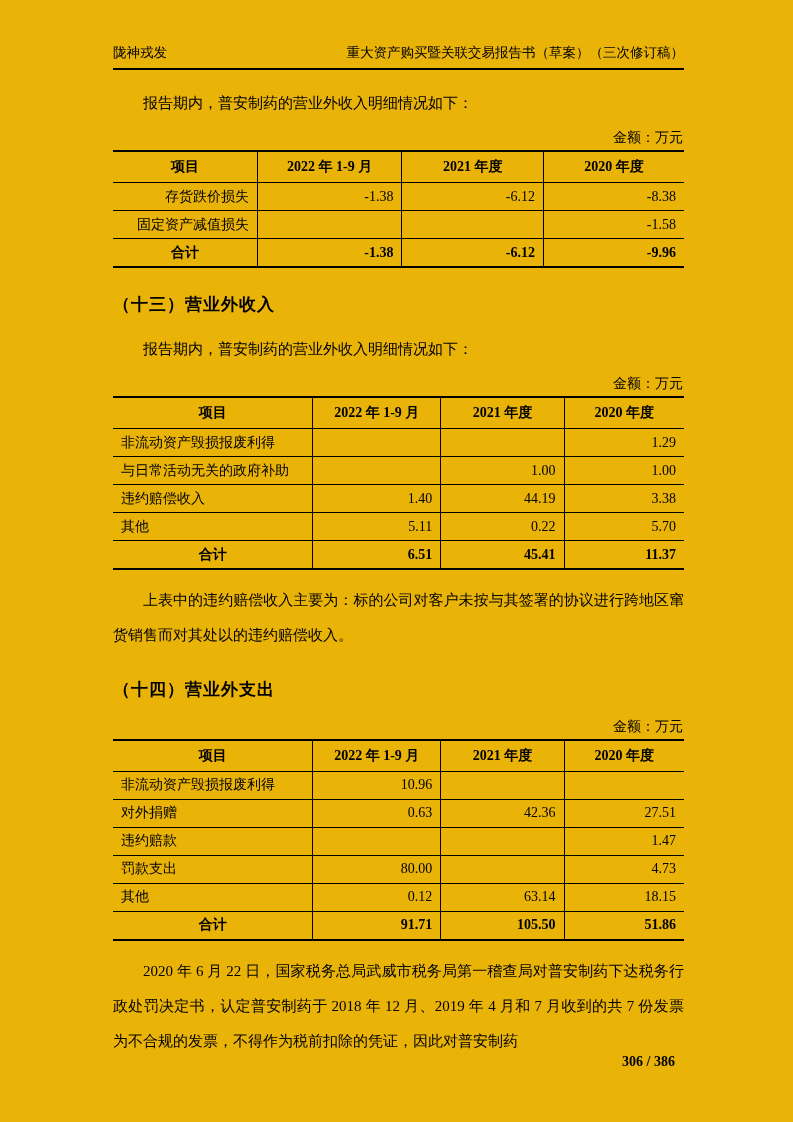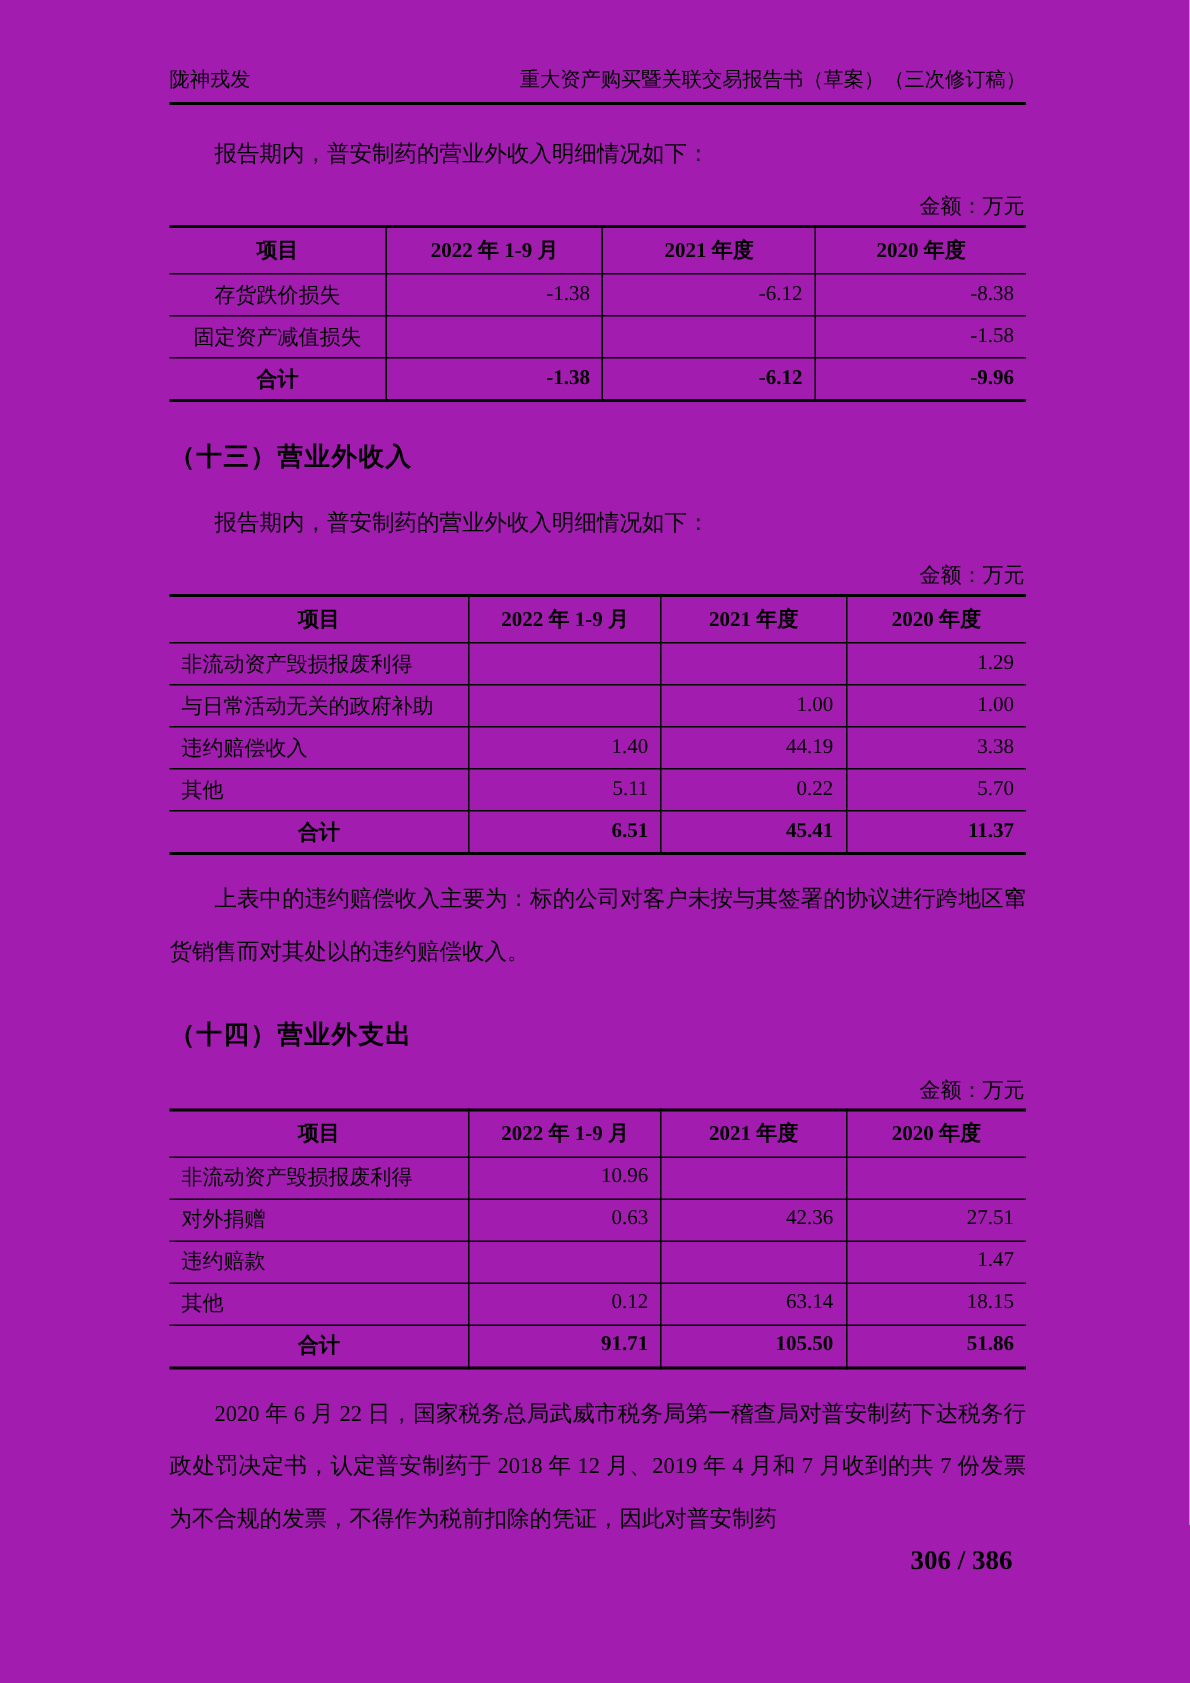--- a/index.html
+++ b/index.html
@@ -1,17 +1,17 @@
 <!DOCTYPE html>
 <html><head>
 <meta charset="utf-8">
 <style>
   html,body { margin:0; padding:0; background:#e8e8e8; }
   .page {
-    width:793px; height:1122px; background:#a21caf; color:#000;
+    width:793px; height:1122px; background:#eab308; color:#000;
     font-family:"Liberation Serif","DejaVu Serif",serif;
     position:relative; box-sizing:border-box;
     padding:44px 109px 0 113px; margin:0 auto; overflow:hidden;
   }
   .doc-header {
     display:flex; justify-content:space-between; align-items:flex-end;
     font-size:13.5px; padding-bottom:6px; border-bottom:2px solid #000;
   }
   h2.sec {
     font-family:"Liberation Sans","DejaVu Sans",sans-serif;
@@ -24,29 +24,29 @@
     border-top:2.5px solid #000; border-bottom:2.5px solid #000;
   }
   table.fin th, table.fin td {
     border-right:1px solid #000; border-bottom:1px solid #000;
     padding:4.5px 8px; overflow:hidden; white-space:nowrap;
   }
   table.fin th { font-weight:bold; text-align:center; border-bottom:1.5px solid #000; padding:6px 4px; }
   table.fin th:last-child, table.fin td:last-child { border-right:none; }
   table.fin tr:last-child td { border-bottom:none; }
   td.item { text-align:left; padding-left:6px; }
-  .t1 td.item { text-align:center; }
+  .t1 td.item { text-align:right; }
   td.val { text-align:right; }
   tr.total td { font-weight:bold; }
   tr.total td.item { text-align:center; }
   p.note {
     font-size:15px; margin:13px 0 0 0; text-indent:2em;
     text-align:justify; line-height:2.33;
   }
-  .page-num { position:absolute; top:1030px; right:118px; font-size:18px; font-weight:bold; }
+  .page-num { position:absolute; top:1054px; right:118px; font-size:14px; font-weight:bold; }
 </style>
 </head>
 <body>
 
 <div class="page">
 
   <div class="doc-header">
     <span>陇神戎发</span>
     <span>重大资产购买暨关联交易报告书（草案）（三次修订稿）</span>
   </div>
@@ -178,20 +178,26 @@
           <td class="val">42.36</td>
           <td class="val">27.51</td>
         </tr>
         <tr>
           <td class="item">违约赔款</td>
           <td class="val"></td>
           <td class="val"></td>
           <td class="val">1.47</td>
         </tr>
         <tr>
+          <td class="item">罚款支出</td>
+          <td class="val">80.00</td>
+          <td class="val"></td>
+          <td class="val">4.73</td>
+        </tr>
+        <tr>
           <td class="item">其他</td>
           <td class="val">0.12</td>
           <td class="val">63.14</td>
           <td class="val">18.15</td>
         </tr>
         <tr class="total">
           <td class="item">合计</td>
           <td class="val">91.71</td>
           <td class="val">105.50</td>
           <td class="val">51.86</td>

